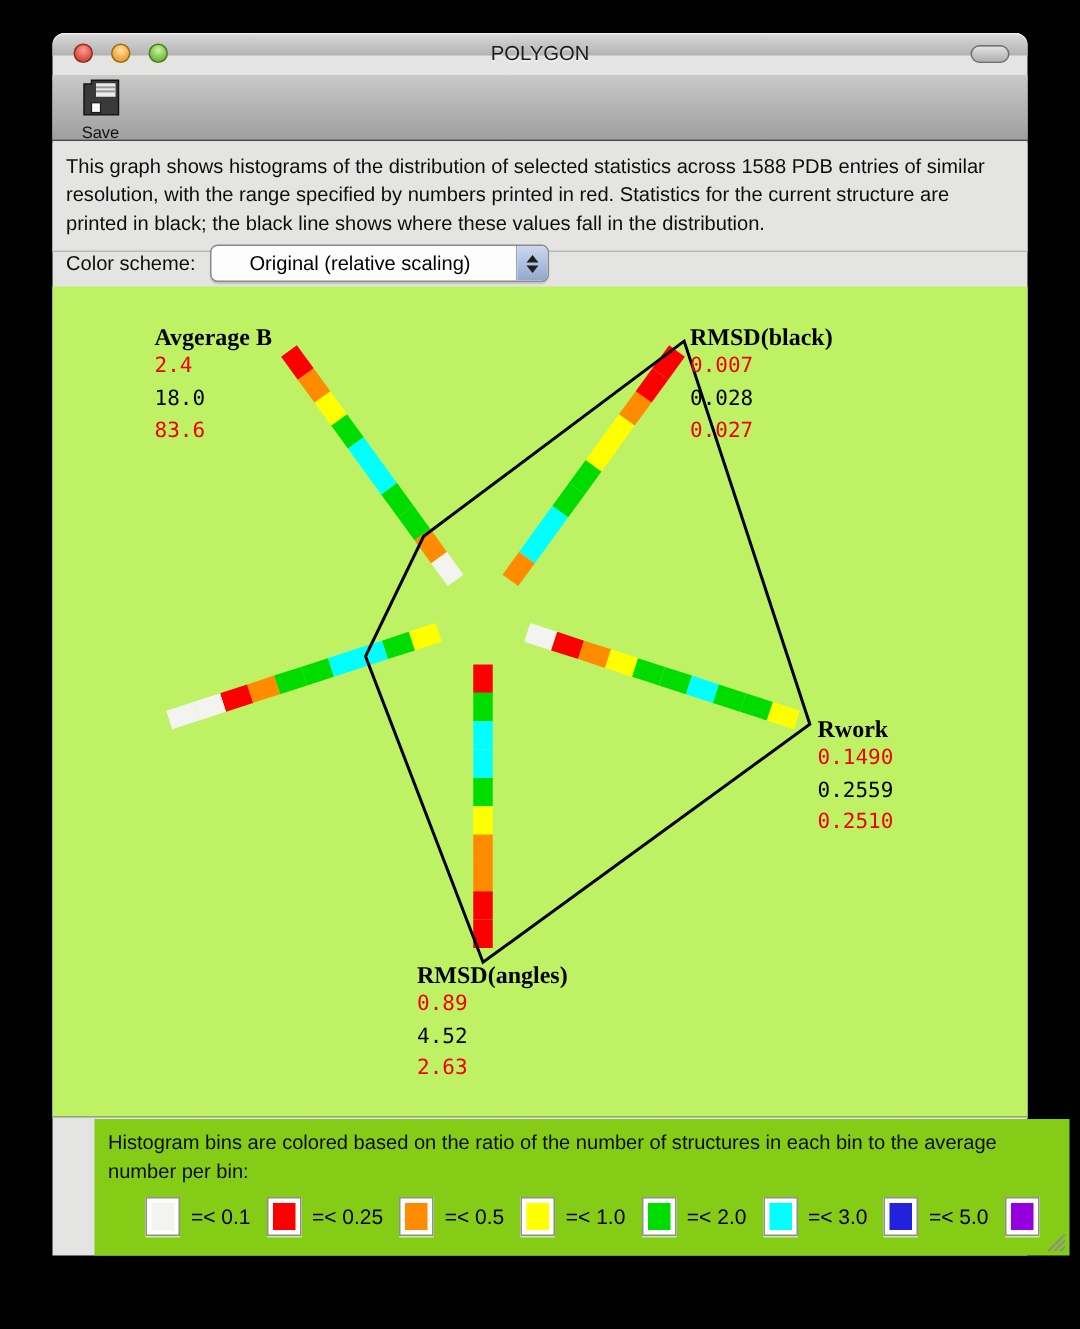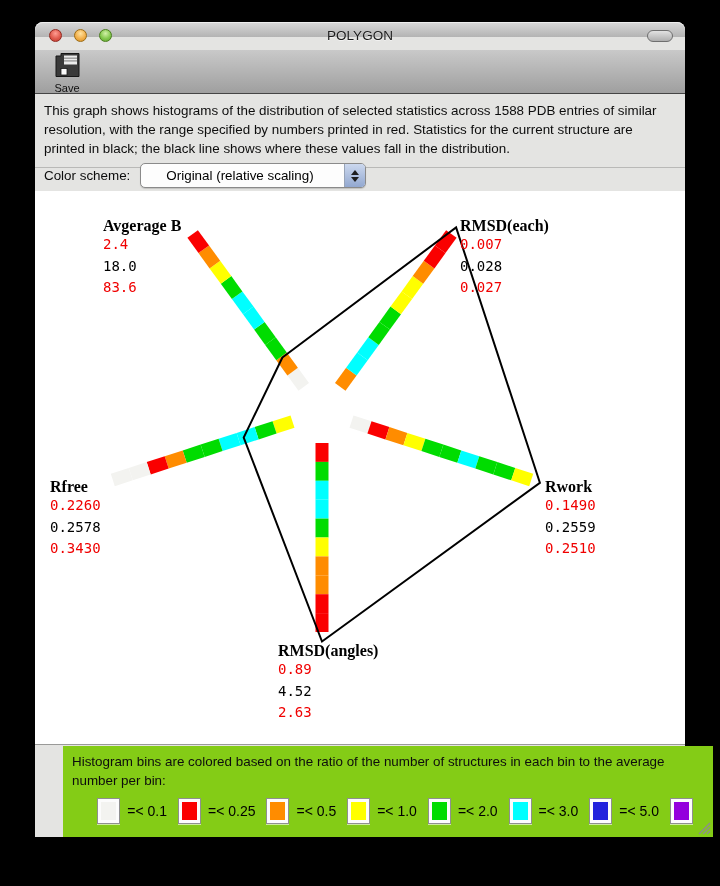--- a/index.html
+++ b/index.html
@@ -29,21 +29,21 @@
   .schemerow{display:flex;align-items:center;margin-top:5px;}
   .schemelabel{font-size:13.4px;color:#0d0d0d;margin-right:10px;}
   .popup{width:226px;height:25px;background:#fdfdfd;border:1px solid #8a8a8a;border-radius:5px;
     box-sizing:border-box;display:flex;align-items:center;position:relative;box-shadow:0 1px 1px rgba(0,0,0,.15);}
   .popup .val{flex:1;font-size:13.4px;color:#000;padding-left:25px;white-space:nowrap;overflow:hidden;}
   .popup .arrows{width:20px;height:23px;border-left:1px solid #98a4b8;border-radius:0 4px 4px 0;
     background:linear-gradient(#ccd8ee,#92a8d0);display:flex;flex-direction:column;align-items:center;justify-content:center;}
   .arr-up{width:0;height:0;border-left:4px solid transparent;border-right:4px solid transparent;border-bottom:5px solid #1e1e1e;margin-bottom:2px;}
   .arr-dn{width:0;height:0;border-left:4px solid transparent;border-right:4px solid transparent;border-top:5px solid #1e1e1e;}
   
-  .plot{position:absolute;left:0;top:169px;width:650px;height:554px;background:#ffffff;
+  .plot{position:absolute;left:0;top:169px;width:650px;height:554px;background:#bef264;
     border-bottom:1px solid #9a9a98;box-sizing:border-box;}
   .plot svg{position:absolute;left:0;top:0;}
   .stat{position:absolute;}
   .stat .slabel{font-family:"Liberation Serif",serif;font-weight:700;font-size:16px;line-height:17px;color:#000;}
   .stat .sval{font-family:"DejaVu Sans Mono",monospace;font-size:14px;line-height:21.5px;white-space:pre;}
   .sval.range{color:#f00000;}
   .sval.current{color:#000;}
   .stat-avgb{left:68px;top:26px;}
   .stat-bonds{left:425px;top:26px;}
   .stat-rfree{left:15px;top:287px;}
@@ -158,46 +158,40 @@
       </svg>
 
     <div class="stat stat-avgb">
       <div class="slabel">Avgerage B</div>
       <div class="sval range">2.4</div>
       <div class="sval current">18.0</div>
       <div class="sval range">83.6</div>
     </div>
 
     <div class="stat stat-bonds">
-      <div class="slabel">RMSD(each)</div>
+      <div class="slabel">RMSD(black)</div>
       <div class="sval range">0.007</div>
       <div class="sval current">0.028</div>
       <div class="sval range">0.027</div>
     </div>
 
     <div class="stat stat-rwork">
       <div class="slabel">Rwork</div>
       <div class="sval range">0.1490</div>
       <div class="sval current">0.2559</div>
       <div class="sval range">0.2510</div>
     </div>
 
     <div class="stat stat-angles">
       <div class="slabel">RMSD(angles)</div>
       <div class="sval range">0.89</div>
       <div class="sval current">4.52</div>
       <div class="sval range">2.63</div>
     </div>
 
-    <div class="stat stat-rfree">
-      <div class="slabel">Rfree</div>
-      <div class="sval range">0.2260</div>
-      <div class="sval current">0.2578</div>
-      <div class="sval range">0.3430</div>
-    </div>
   </div>
 
   <div class="bottompanel">
     <div class="legendhead">Histogram bins are colored based on the ratio of the number of structures in each bin to the average number per bin:</div>
     <div class="legendrow" id="legend-row">
         <div class="legend-item">
           <div class="legend-box">
             <div class="legend-swatch" style="background: rgb(243, 243, 240);"></div>
           </div>
           <span class="legend-text">=&lt; 0.1</span>

